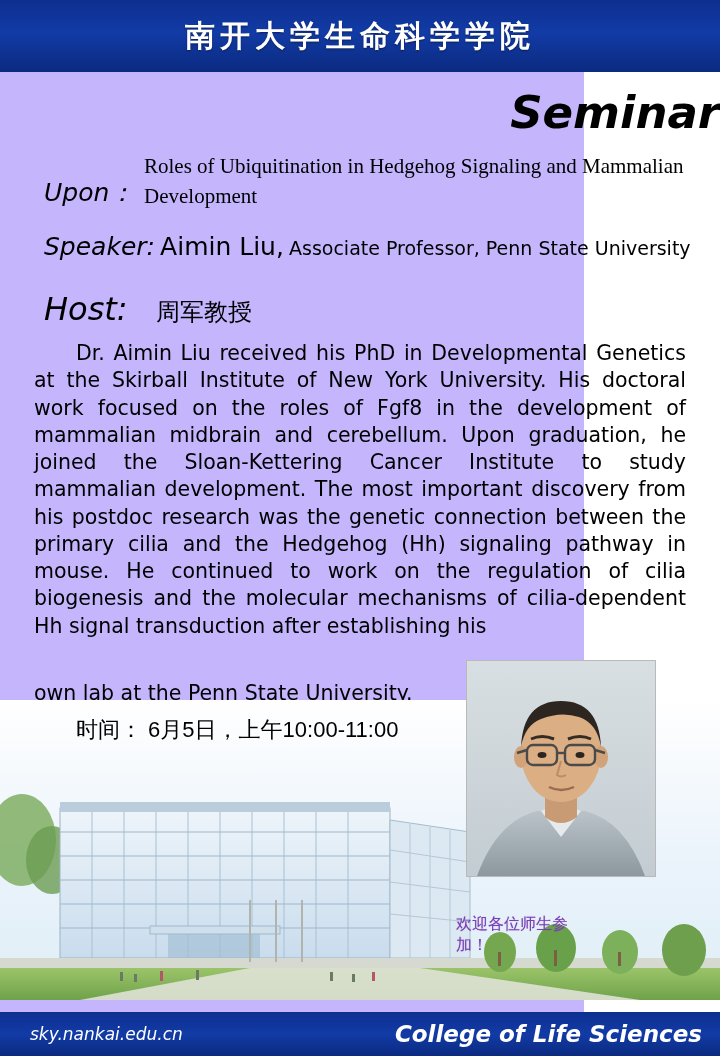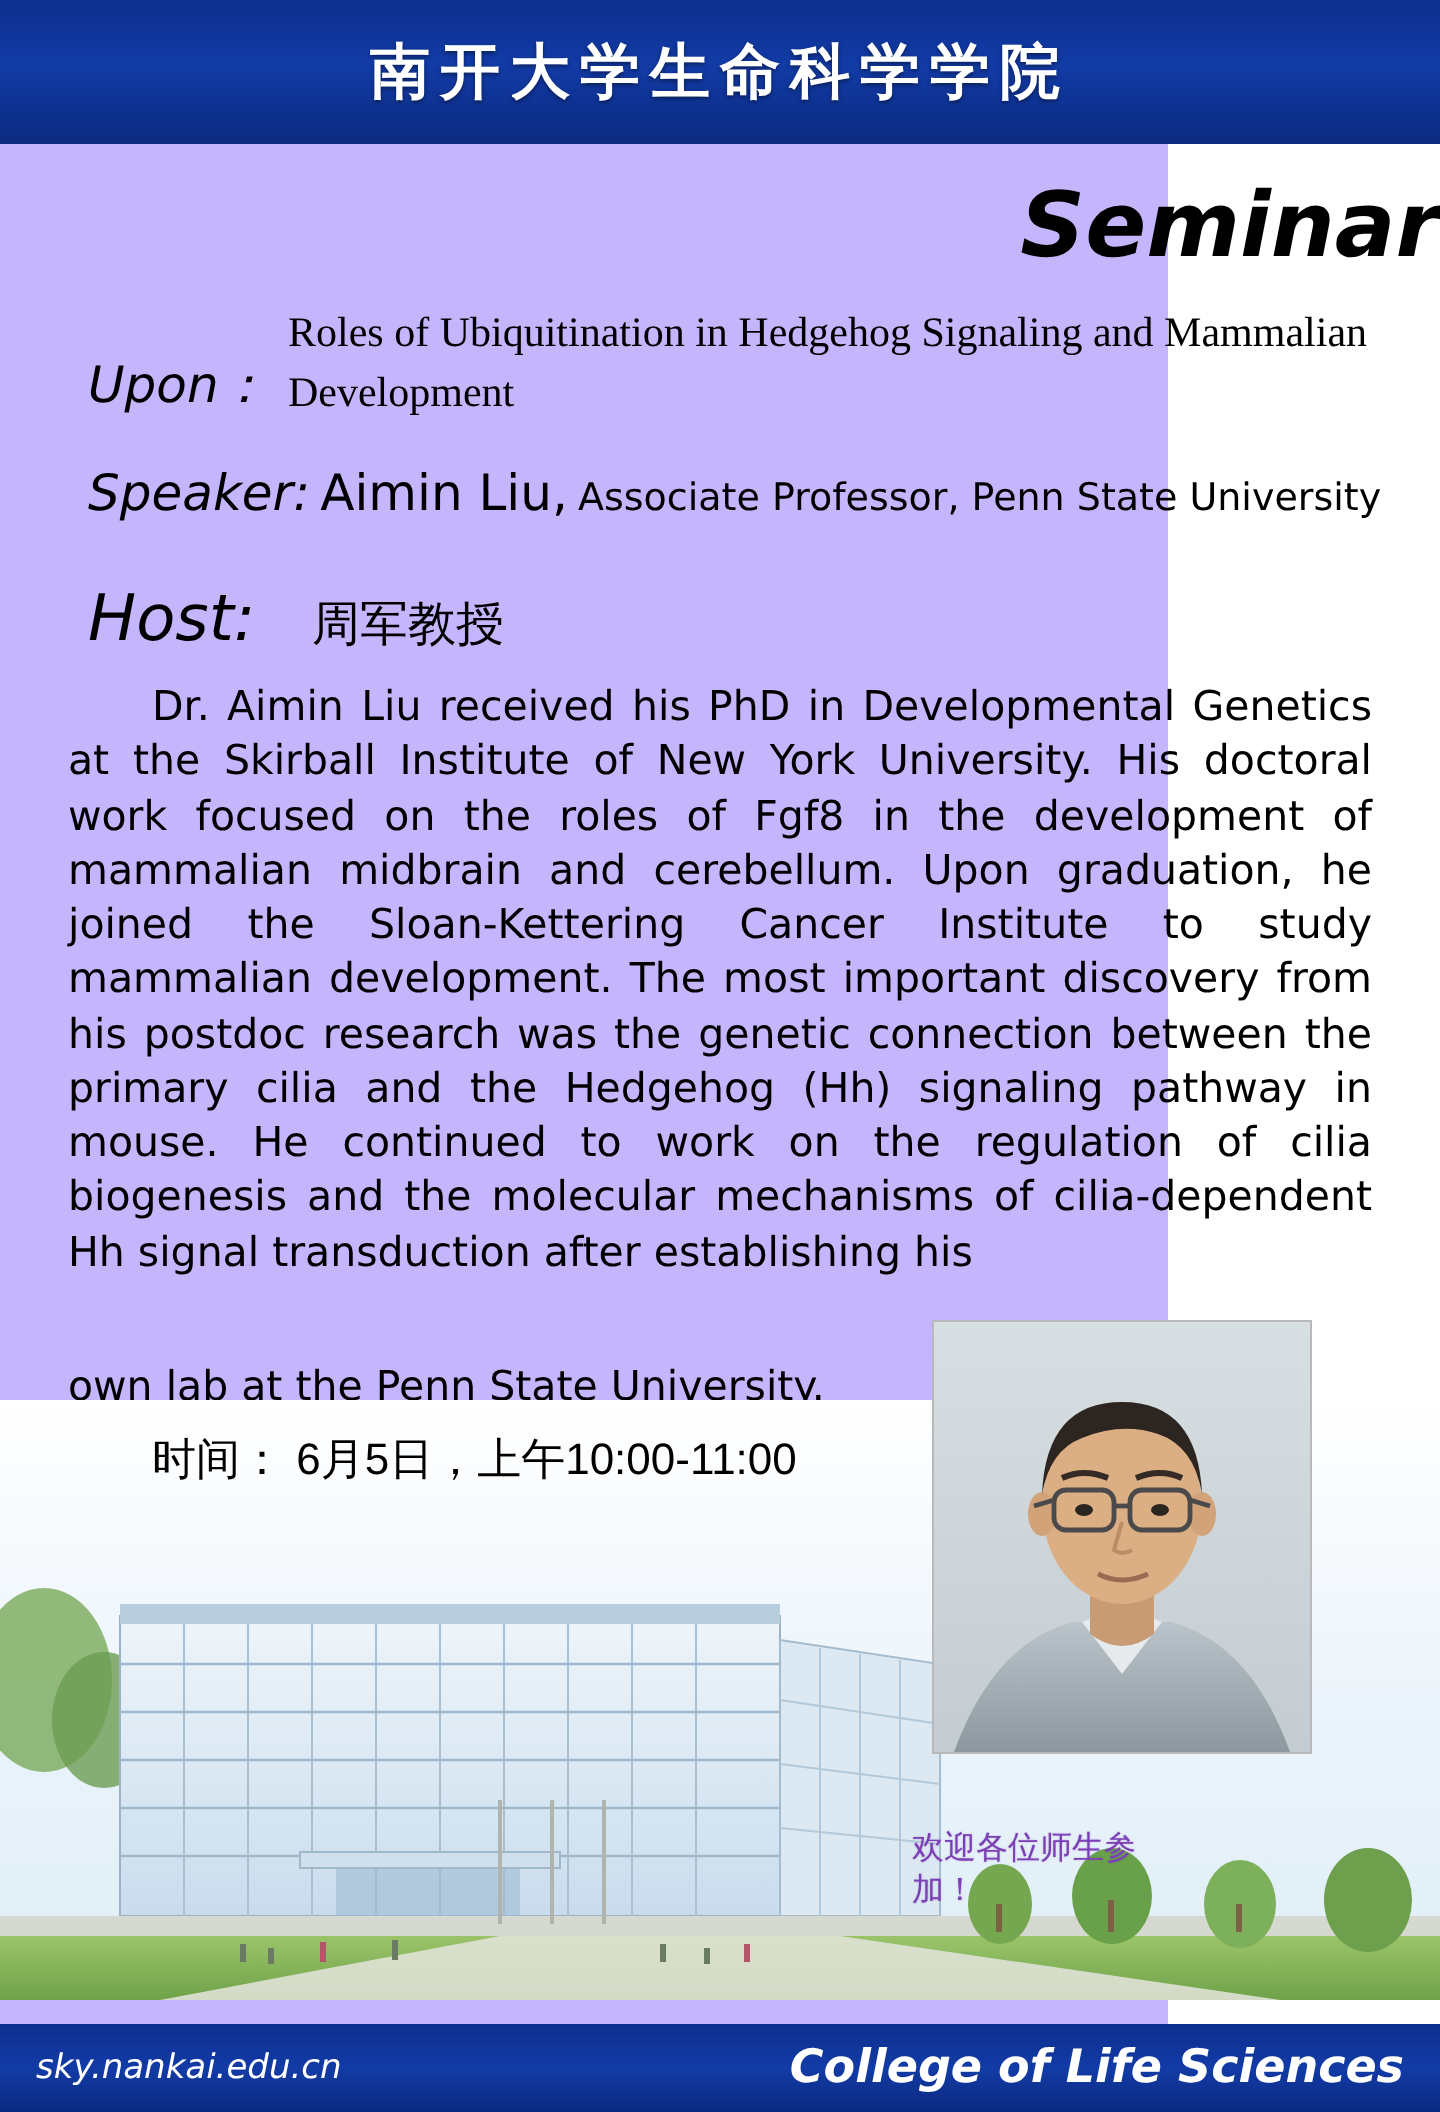--- a/index.html
+++ b/index.html
@@ -212,20 +212,21 @@
     justify-content: space-between;
     padding: 0 18px;
     box-sizing: border-box;
     z-index: 10;
   }
   .site-url {
     color: #ffffff;
     font-size: 17px;
     font-style: italic;
     font-family: "DejaVu Sans", sans-serif;
+    margin-left: 12px;
   }
   .college-name {
     color: #ffffff;
     font-size: 23px;
     font-style: italic;
     font-weight: bold;
     font-family: "DejaVu Sans", sans-serif;
   }
 </style>
 </head>

